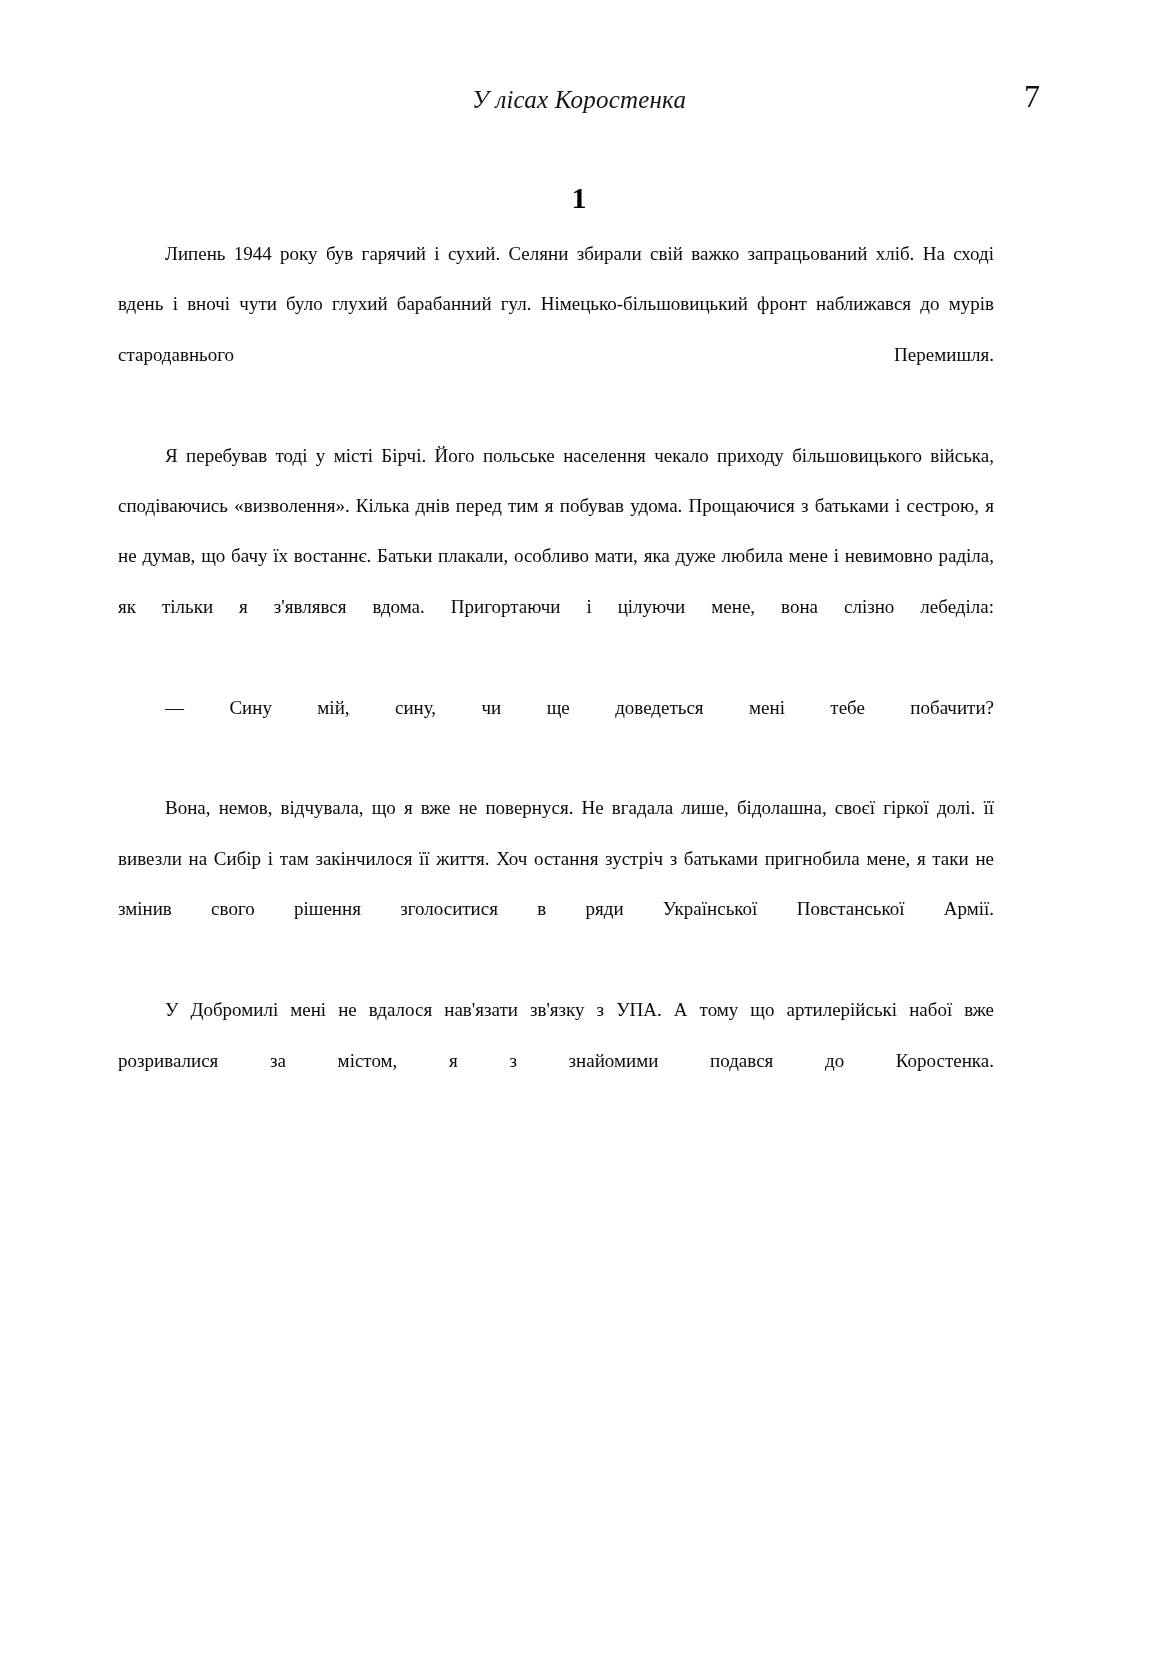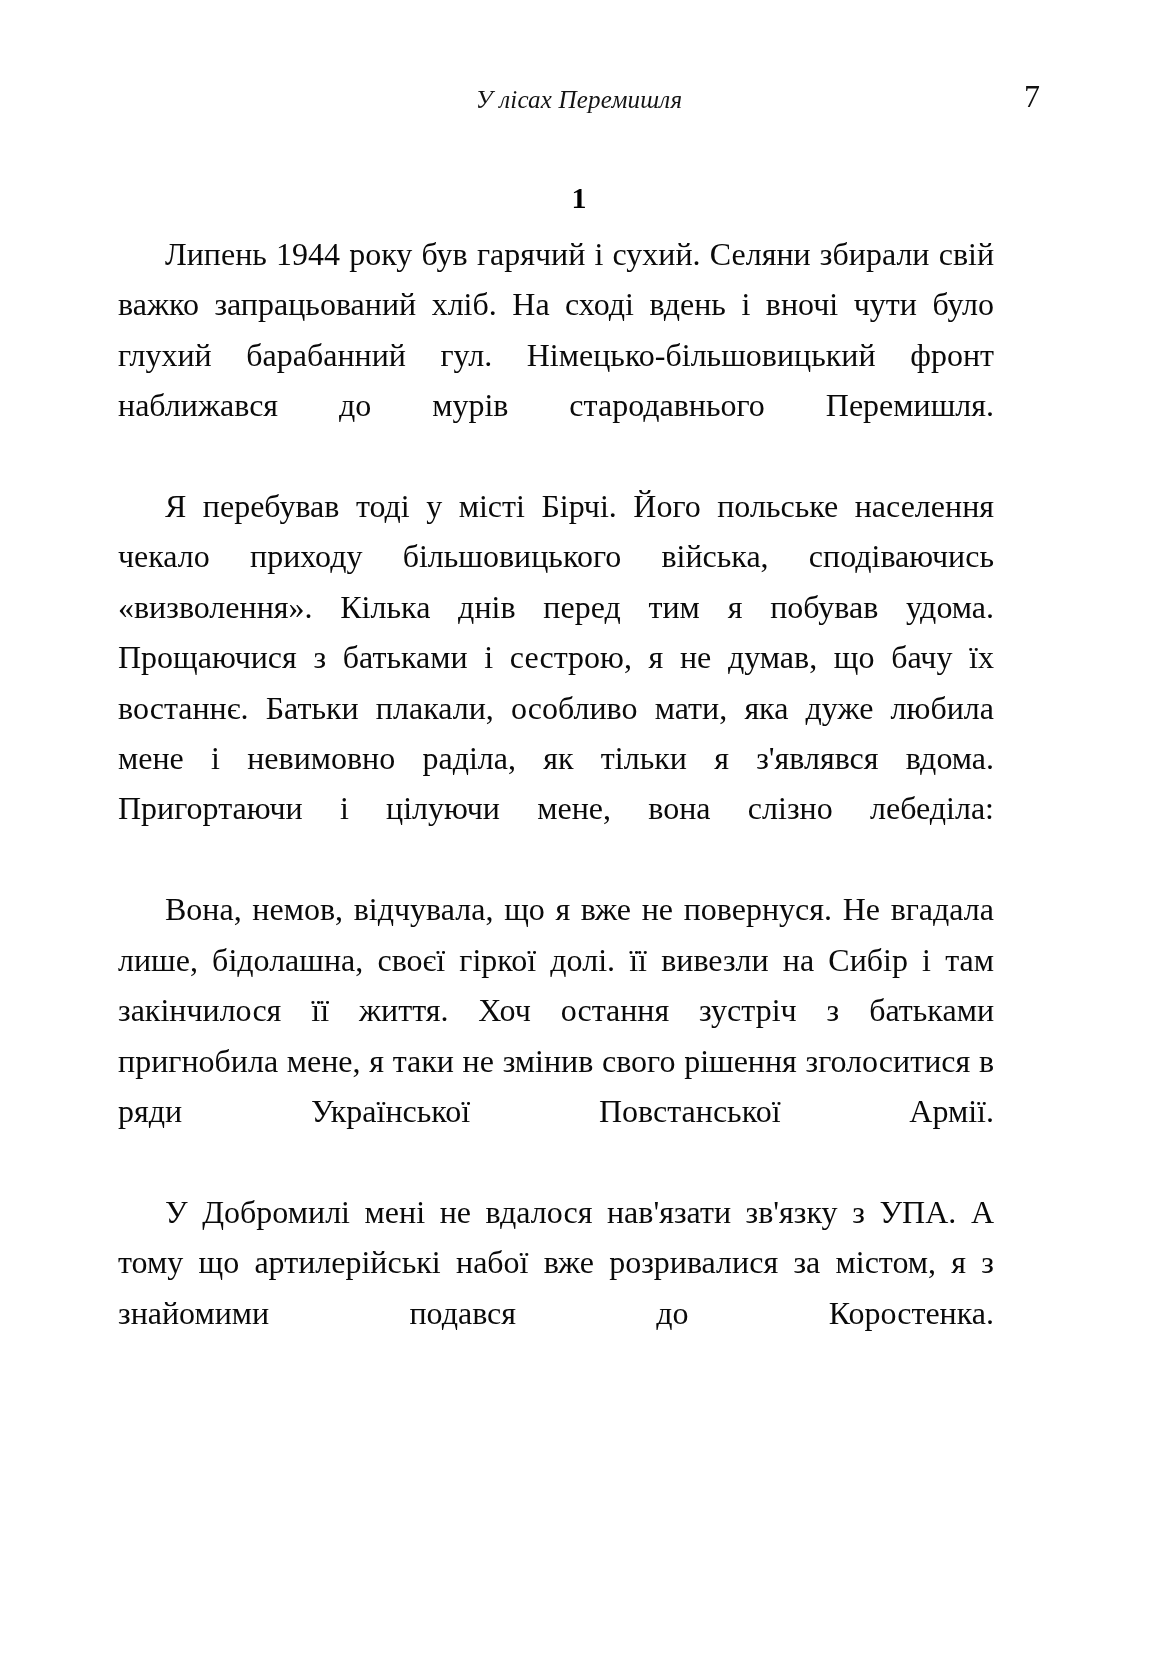--- a/index.html
+++ b/index.html
@@ -63,21 +63,21 @@
 
   
   .textblock {
     position: absolute;
     left: 118px;
     top: 229px;
     width: 876px;
   }
   p.para {
     margin: 0;
-    font-size: 32px;
+    font-size: 19px;
     line-height: 50.4px;
     text-align: justify;
     text-justify: inter-word;
     text-indent: 47px;
     color: #0a0a0a;
     -webkit-hyphens: none;
     hyphens: none;
     word-spacing: 0.5px;
   }
   p.para.dialogue {
@@ -89,27 +89,28 @@
     display: inline-block;
     width: 100%;
   }
 </style>
 </head>
 <body>
 
 <div class="page">
 
   <div class="running-head">
-    <span class="running-head-title">У лісах Перемишля</span>
+    <span class="running-head-title">У лісах Коростенка</span>
     <span class="folio">7</span>
   </div>
 
   <div class="chapter-number">1</div>
 
   <div class="textblock">
     <p class="para">Липень 1944 року був гарячий і сухий. Селяни збирали свій важко запрацьований хліб. На сході вдень і вночі чути було глухий барабанний гул. Німецько-більшовицький фронт наближався до мурів стародавнього Перемишля.</p>
     <p class="para">Я перебував тоді у місті Бірчі. Його польське населення чекало приходу більшовицького війська, сподіваючись «визволення». Кілька днів перед тим я побував удома. Прощаючися з батьками і сестрою, я не думав, що бачу їх востаннє. Батьки плакали, особливо мати, яка дуже любила мене і невимовно раділа, як тільки я з'являвся вдома. Пригортаючи і цілуючи мене, вона слізно лебеділа:</p>
+    <p class="para dialogue">— Сину мій, сину, чи ще доведеться мені тебе побачити?</p>
     <p class="para">Вона, немов, відчувала, що я вже не повернуся. Не вгадала лише, бідолашна, своєї гіркої долі. її вивезли на Сибір і там закінчилося її життя. Хоч остання зустріч з батьками пригнобила мене, я таки не змінив свого рішення зголоситися в ряди Української Повстанської Армії.</p>
     <p class="para">У Добромилі мені не вдалося нав'язати зв'язку з УПА. А тому що артилерійські набої вже розривалися за містом, я з знайомими подався до Коростенка.</p>
 
   </div>
 
 </div>
 
 </body></html>

